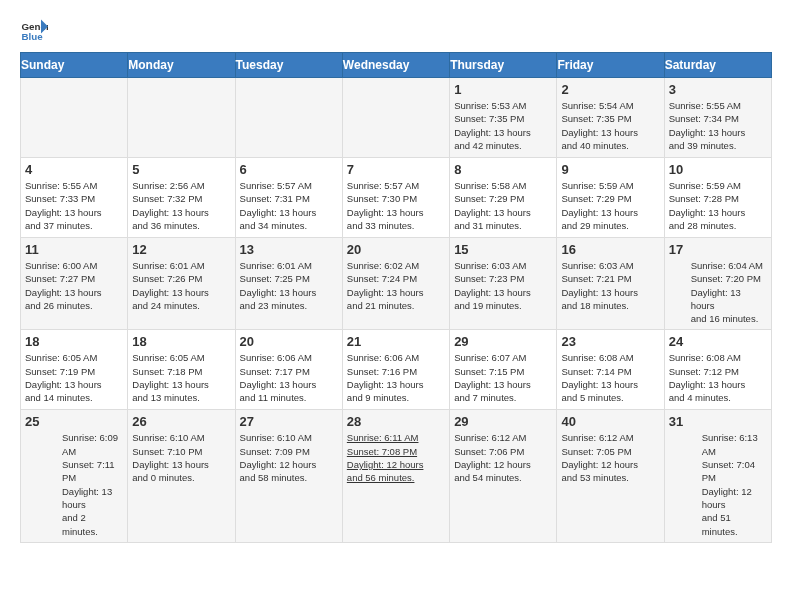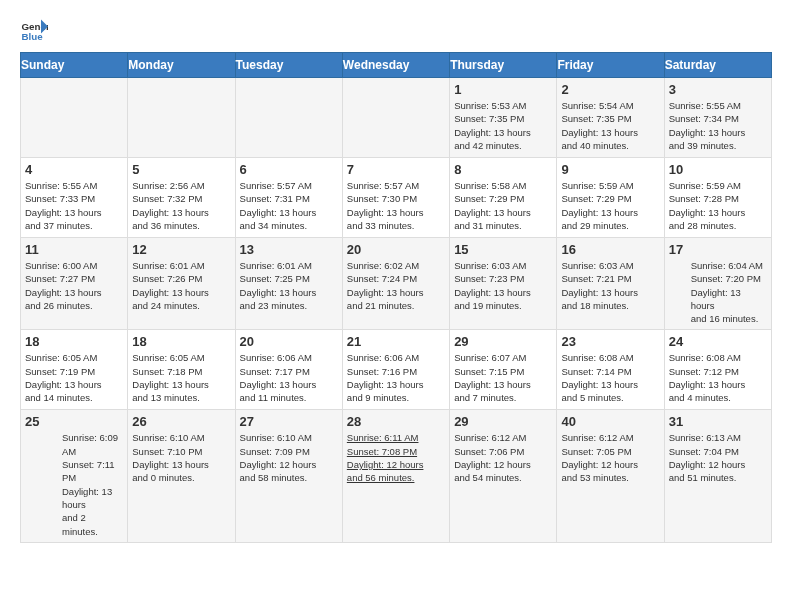--- a/index.html
+++ b/index.html
@@ -336,20 +336,20 @@
         </td>
         <td>
           <span class="day-number">40</span>
           <div class="day-info" style="white-space: pre-line;">Sunrise: 6:12 AM
 Sunset: 7:05 PM
 Daylight: 12 hours
 and 53 minutes.</div>
         </td>
         <td>
           <span class="day-number">31</span>
-          <div class="day-info" style="white-space: pre-line;">Sunrise: 6:13 AM
+          <div class="day-info" style="white-space: pre-line; margin-left: 33px;">Sunrise: 6:13 AM
 Sunset: 7:04 PM
 Daylight: 12 hours
 and 51 minutes.</div>
         </td>
       </tr>
     </tbody>
 </table>
 
 </body></html>

